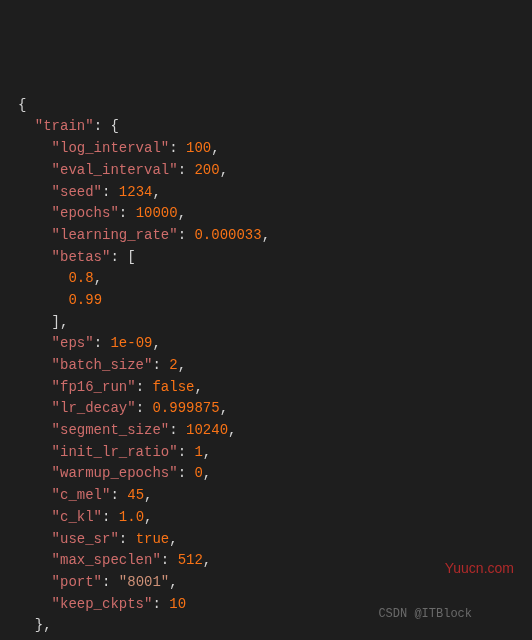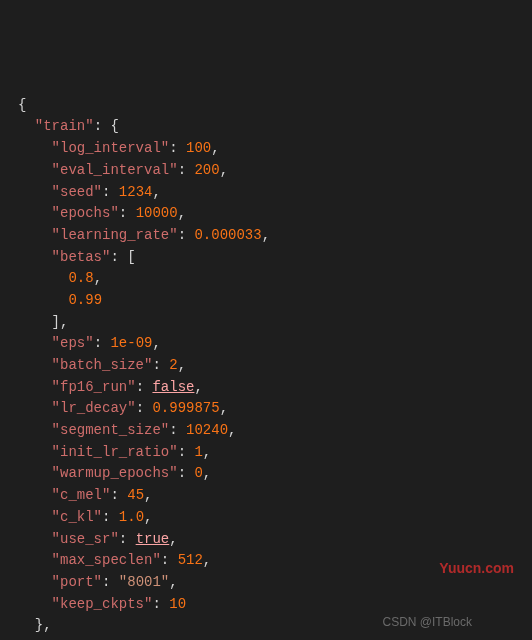--- a/index.html
+++ b/index.html
@@ -12,37 +12,36 @@
     width: 532px;
     height: 640px;
     padding: 8px 0 8px 18px;
     white-space: pre;
     position: relative;
     overflow: hidden;
   }
   .p { color: #d4d4d4; }         
   .k { color: #ce6d6b; }         
   .n { color: #f97316; }         
-  .b { color: #fca5a5; text-decoration: underline; }         
+  .b { color: #f97316; }         
   .s { color: #ce9178; }         
   .wm-br {
     position: absolute;
     right: 18px;
     bottom: 60px;
     color: #b02a2a;
     font-family: Arial, sans-serif;
     font-size: 14px;
-    font-weight: bold;
   }
   .wm-bc {
     position: absolute;
     right: 60px;
-    bottom: 8px;
+    bottom: 16px;
     color: #6a6a6a;
-    font-family: Liberation Sans, sans-serif;
+    font-family: Liberation Mono, monospace;
     font-size: 12px;
   }
 </style>
 </head>
 <body>
 
 
 
 <div id="code"><div><span></span><span class="p">{</span></div><div><span>  </span><span class="k">"train"</span><span class="p">: {</span></div><div><span>    </span><span class="k">"log_interval"</span><span class="p">: </span><span class="n">100</span><span class="p">,</span></div><div><span>    </span><span class="k">"eval_interval"</span><span class="p">: </span><span class="n">200</span><span class="p">,</span></div><div><span>    </span><span class="k">"seed"</span><span class="p">: </span><span class="n">1234</span><span class="p">,</span></div><div><span>    </span><span class="k">"epochs"</span><span class="p">: </span><span class="n">10000</span><span class="p">,</span></div><div><span>    </span><span class="k">"learning_rate"</span><span class="p">: </span><span class="n">0.000033</span><span class="p">,</span></div><div><span>    </span><span class="k">"betas"</span><span class="p">: [</span></div><div><span>      </span><span class="n">0.8</span><span class="p">,</span></div><div><span>      </span><span class="n">0.99</span></div><div><span>    </span><span class="p">],</span></div><div><span>    </span><span class="k">"eps"</span><span class="p">: </span><span class="n">1e-09</span><span class="p">,</span></div><div><span>    </span><span class="k">"batch_size"</span><span class="p">: </span><span class="n">2</span><span class="p">,</span></div><div><span>    </span><span class="k">"fp16_run"</span><span class="p">: </span><span class="b">false</span><span class="p">,</span></div><div><span>    </span><span class="k">"lr_decay"</span><span class="p">: </span><span class="n">0.999875</span><span class="p">,</span></div><div><span>    </span><span class="k">"segment_size"</span><span class="p">: </span><span class="n">10240</span><span class="p">,</span></div><div><span>    </span><span class="k">"init_lr_ratio"</span><span class="p">: </span><span class="n">1</span><span class="p">,</span></div><div><span>    </span><span class="k">"warmup_epochs"</span><span class="p">: </span><span class="n">0</span><span class="p">,</span></div><div><span>    </span><span class="k">"c_mel"</span><span class="p">: </span><span class="n">45</span><span class="p">,</span></div><div><span>    </span><span class="k">"c_kl"</span><span class="p">: </span><span class="n">1.0</span><span class="p">,</span></div><div><span>    </span><span class="k">"use_sr"</span><span class="p">: </span><span class="b">true</span><span class="p">,</span></div><div><span>    </span><span class="k">"max_speclen"</span><span class="p">: </span><span class="n">512</span><span class="p">,</span></div><div><span>    </span><span class="k">"port"</span><span class="p">: </span><span class="s">"8001"</span><span class="p">,</span></div><div><span>    </span><span class="k">"keep_ckpts"</span><span class="p">: </span><span class="n">10</span></div><div><span>  </span><span class="p">},</span></div></div>
 

